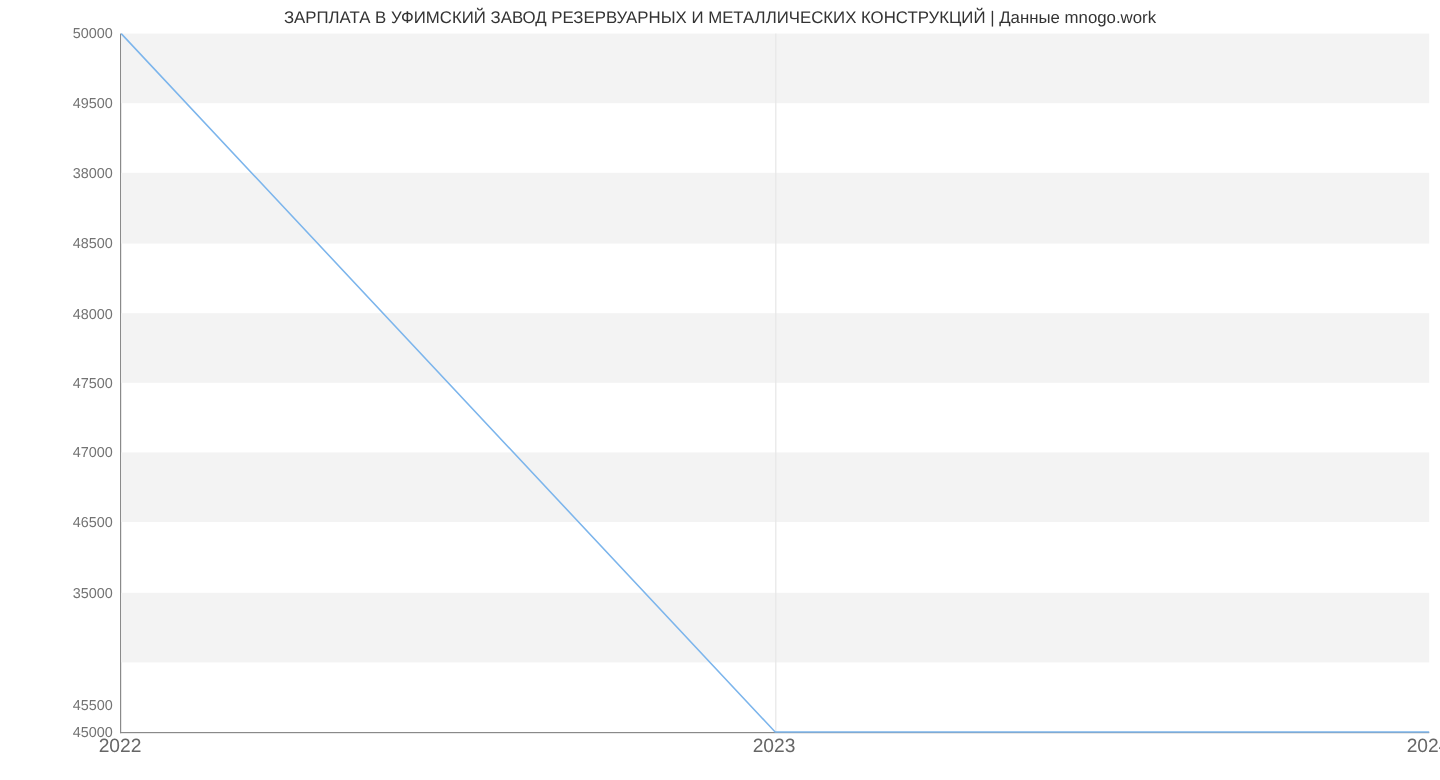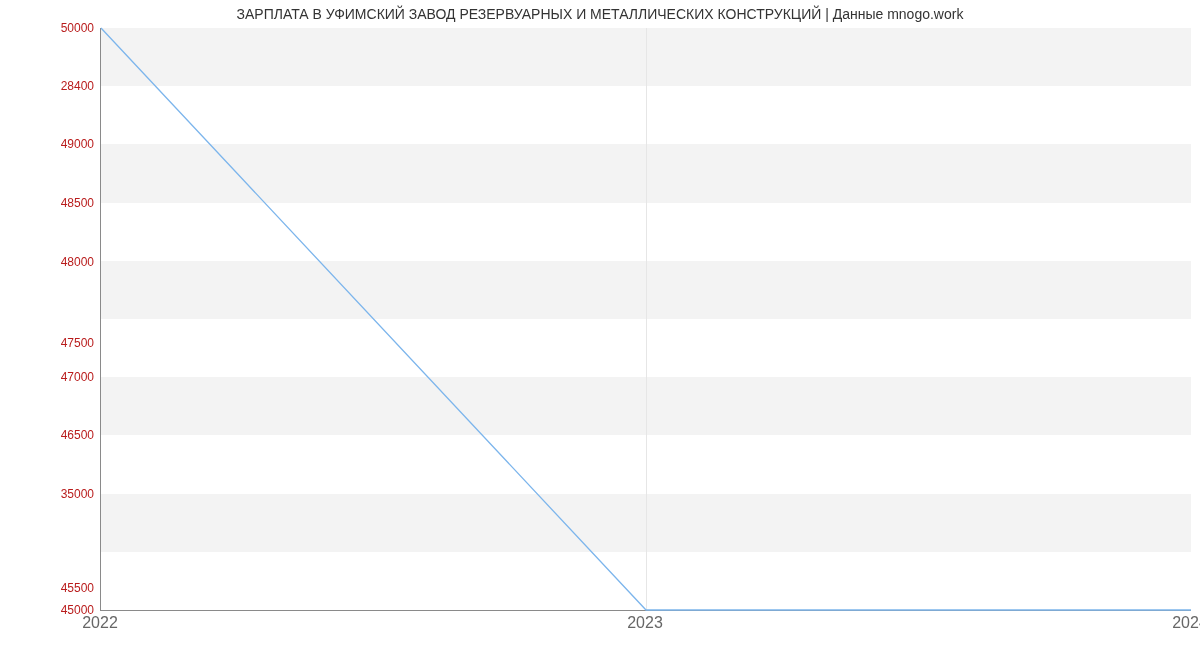--- a/index.html
+++ b/index.html
@@ -40,21 +40,21 @@
     left: 0;
     width: 100%;
     background: #f3f3f3;
   }
   .y-tick-label {
     position: absolute;
     right: 1106px;
     width: 90px;
     text-align: right;
     font-size: 12px;
-    color: #b91c1c;
+    color: #737373;
     transform: translateY(-50%);
   }
   .x-tick-label {
     position: absolute;
     top: 614px;
     font-size: 16px;
     color: #666666;
     transform: translateX(-50%);
   }
   svg.line-layer {
@@ -78,25 +78,25 @@
     background:#e6e6e6;
   }
 </style>
 </head>
 <body>
 
 <div class="chart-wrap">
   <div class="chart-title">ЗАРПЛАТА В  УФИМСКИЙ ЗАВОД РЕЗЕРВУАРНЫХ И МЕТАЛЛИЧЕСКИХ КОНСТРУКЦИЙ | Данные mnogo.work</div>
 
   <div class="y-tick-label" style="top: 28px;">50000</div>
-  <div class="y-tick-label" style="top: 86.2px;">28400</div>
-  <div class="y-tick-label" style="top: 144.4px;">49000</div>
+  <div class="y-tick-label" style="top: 86.2px;">49500</div>
+  <div class="y-tick-label" style="top: 144.4px;">38000</div>
   <div class="y-tick-label" style="top: 202.6px;">48500</div>
   <div class="y-tick-label" style="top: 262px;">48000</div>
-  <div class="y-tick-label" style="top: 319px; margin-top: 24px;">47500</div>
+  <div class="y-tick-label" style="top: 319px;">47500</div>
   <div class="y-tick-label" style="top: 377.2px;">47000</div>
   <div class="y-tick-label" style="top: 435.4px;">46500</div>
   <div class="y-tick-label" style="top: 493.6px;">35000</div>
   <div class="y-tick-label" style="top: 551.8px; margin-top: 36px;">45500</div>
   <div class="y-tick-label" style="top: 610px;">45000</div>
 
   <div class="x-tick-label" style="left: 100px;">2022</div>
   <div class="x-tick-label" style="left: 645px;">2023</div>
   <div class="x-tick-label" style="left: 1190px;">2024</div>
 

